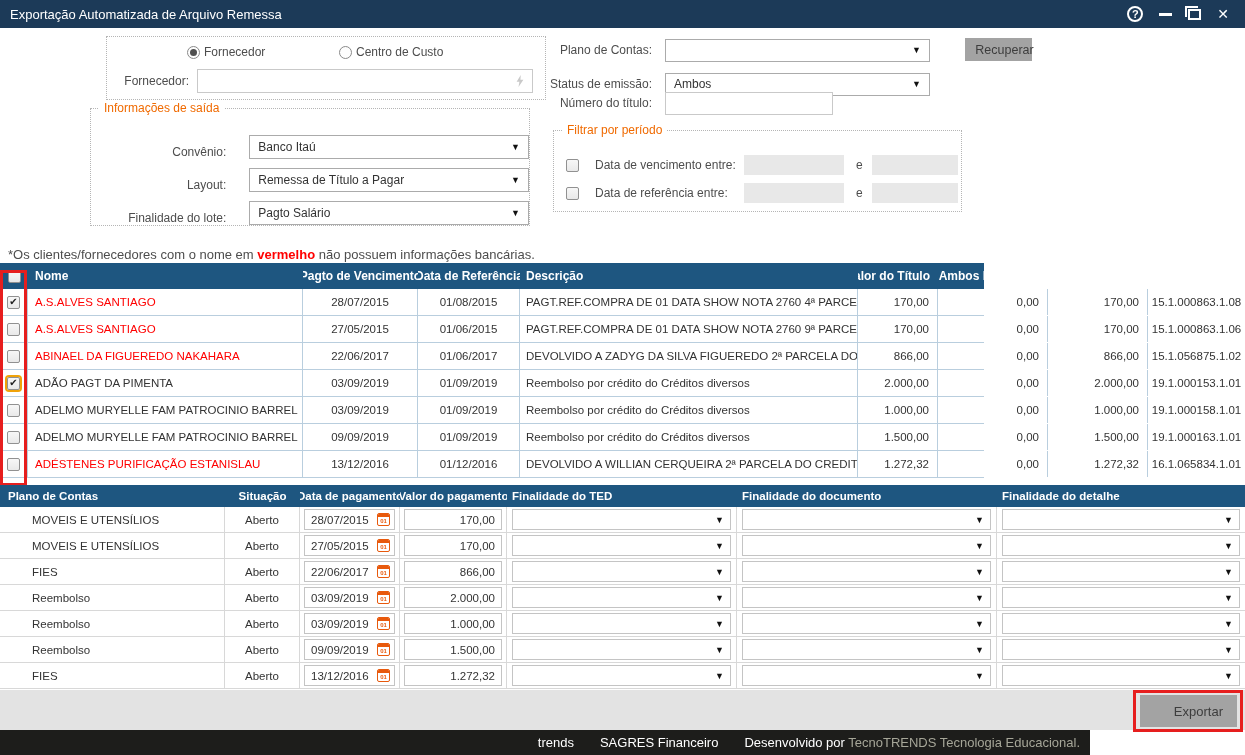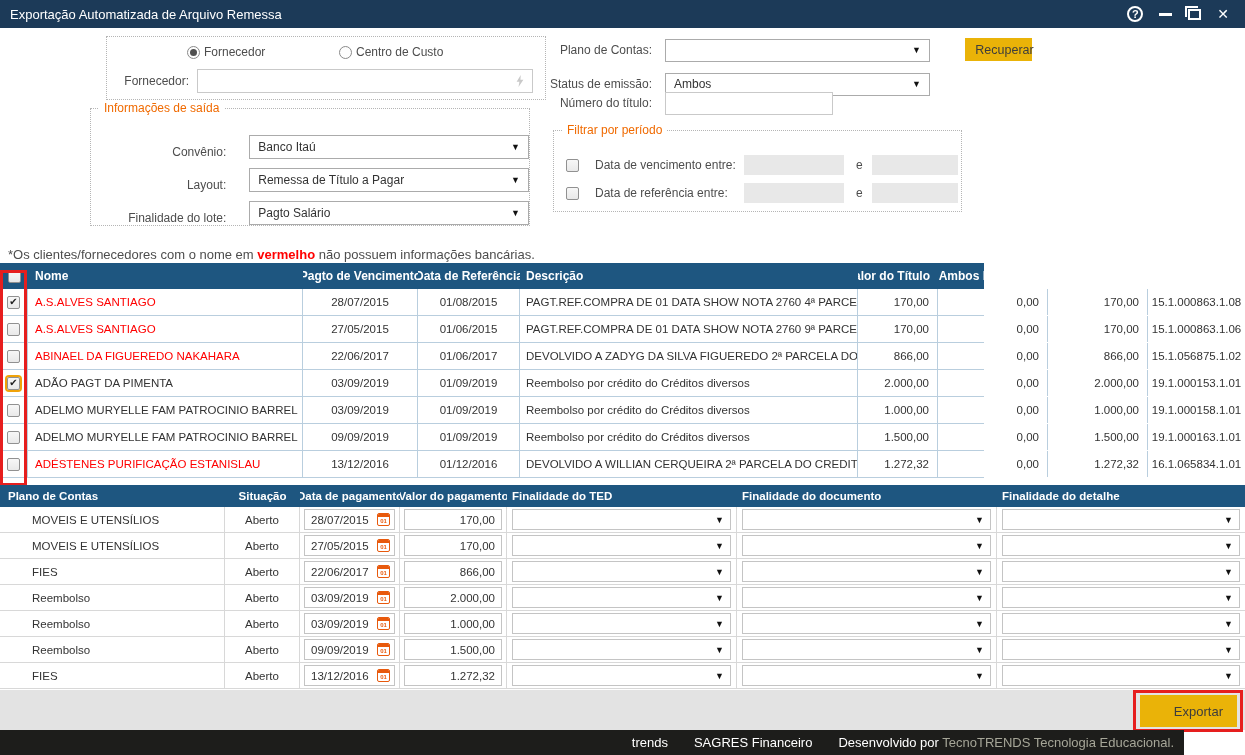--- a/index.html
+++ b/index.html
@@ -39,21 +39,21 @@
   .sel-row .lbl { width:138px; text-align:right; margin-right:7px; color:#4d4d4d; }
   .sel { height:24px; border:1px solid #ababab; background:#fff; display:flex; align-items:center; padding:0 8px; width:285px; }
   .sel .val { color:#333; white-space:nowrap; overflow:hidden; }
   .sel .arrow { margin-left:auto; font-size:9px; color:#111; }
 
   .rform-row { position:absolute; display:flex; align-items:center; height:24px; }
   .rform-row .lbl { width:112px; text-align:right; margin-right:13px; color:#4d4d4d; }
   .rform-row .sel { width:265px; height:23px; }
   .rform-row .txt-input { width:168px; height:23px; }
 
-  .btn-amber { background:#eab308; color:#3d3d3d; border:none; font-size:12.5px; display:flex; align-items:center; justify-content:center; cursor:pointer; font-family:inherit;padding-left:12px; }
+  .btn-amber { background:#a3a3a3; color:#3d3d3d; border:none; font-size:12.5px; display:flex; align-items:center; justify-content:center; cursor:pointer; font-family:inherit;padding-left:12px; }
   #btn-recuperar { position:absolute; left:965px; top:38px; width:67px; height:23px; }
 
   #fs-filtro { left:553px; top:130px; width:409px; height:82px; }
   .filter-row { position:absolute; left:12px; right:4px; height:20px; display:flex; align-items:center; }
   .filter-row.f1 { top:24px; } .filter-row.f2 { top:52px; }
   .checkbox { width:13px; height:13px; border:1px solid #919191; border-radius:2px; background:linear-gradient(#f7f7f7,#e9e9e9); display:inline-flex; align-items:center; justify-content:center; flex:none; }
   .checkbox.checked::after { content:"✔"; font-size:10px; color:#222; line-height:1; }
   .filter-row .flabel { margin-left:16px; color:#4d4d4d; }
   .gray-box { position:absolute; width:100px; height:20px; background:#e8e8e8; }
   .gray-box.g1 { left:178px; } .gray-box.g2 { left:306px; width:86px; }
@@ -95,21 +95,21 @@
   .cal { margin-left:auto; width:13px; height:13px; border:1px solid #e8590c; border-radius:2px; display:flex; flex-direction:column; overflow:hidden; }
   .cal .cal-top { height:3px; background:#e8590c; flex:none; }
   .cal .cal-num { flex:1; display:flex; align-items:center; justify-content:center; font-size:6px; color:#e8590c; font-weight:bold; }
   .val-box { margin:0 4px; width:99px; height:21px; border:1px solid #c4c4c4; display:flex; align-items:center; justify-content:flex-end; padding:0 6px; font-size:11.5px; }
   .row-sel { margin:0 5px; flex:1; height:21px; border:1px solid #c4c4c4; display:flex; align-items:center; padding:0 6px; }
   .row-sel .arrow { margin-left:auto; font-size:9px; color:#111; }
 
   
   .actionbar { position:absolute; left:0; top:690px; width:1245px; height:40px; background:#e3e3e3; }
   #btn-exportar { position:absolute; left:1140px; top:695px; width:97px; height:32px; font-size:13px; justify-content:flex-end; padding-right:14px; }
-  .footer { position:absolute; left:0; top:730px; width:1184px; height:25px; background:#1d1d1b; color:#fff;
+  .footer { position:absolute; left:0; top:730px; width:1090px; height:25px; background:#1d1d1b; color:#fff;
             display:flex; align-items:center; justify-content:flex-end; gap:26px; padding-right:10px; font-size:13px; }
   .footer .company { color:#a6a698; }
 
   
   .annotation { position:absolute; border:3px solid #e61e1e; pointer-events:none; }
   #ann-checkboxes { left:0; top:270px; width:27px; height:216px; }
   #ann-exportar { left:1133px; top:690px; width:110px; height:42px; }
 </style>
 </head>
 <body>

